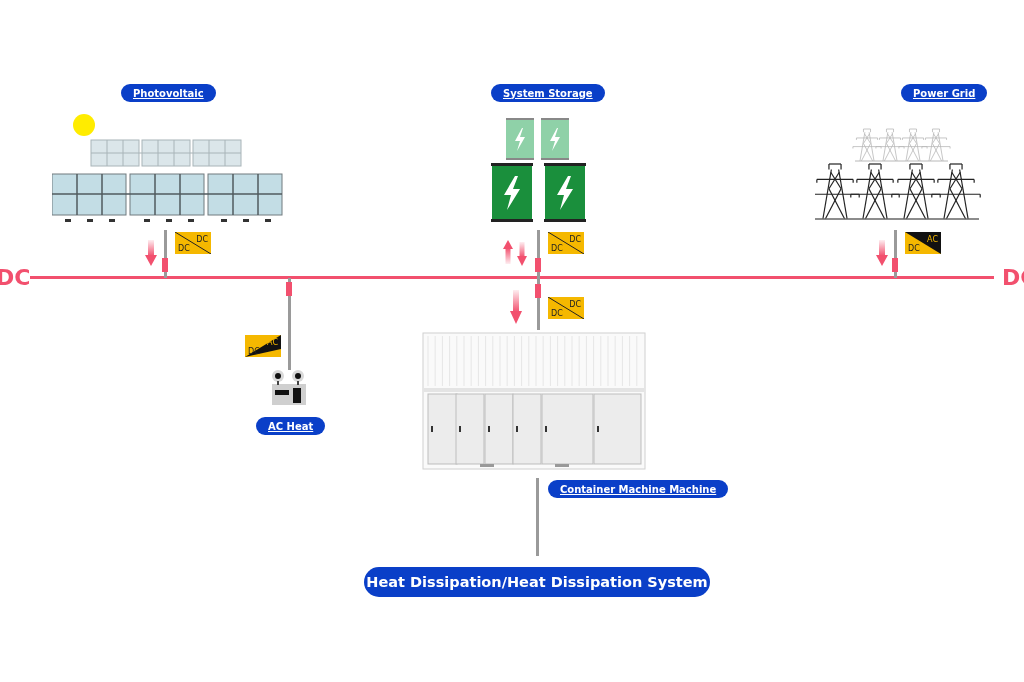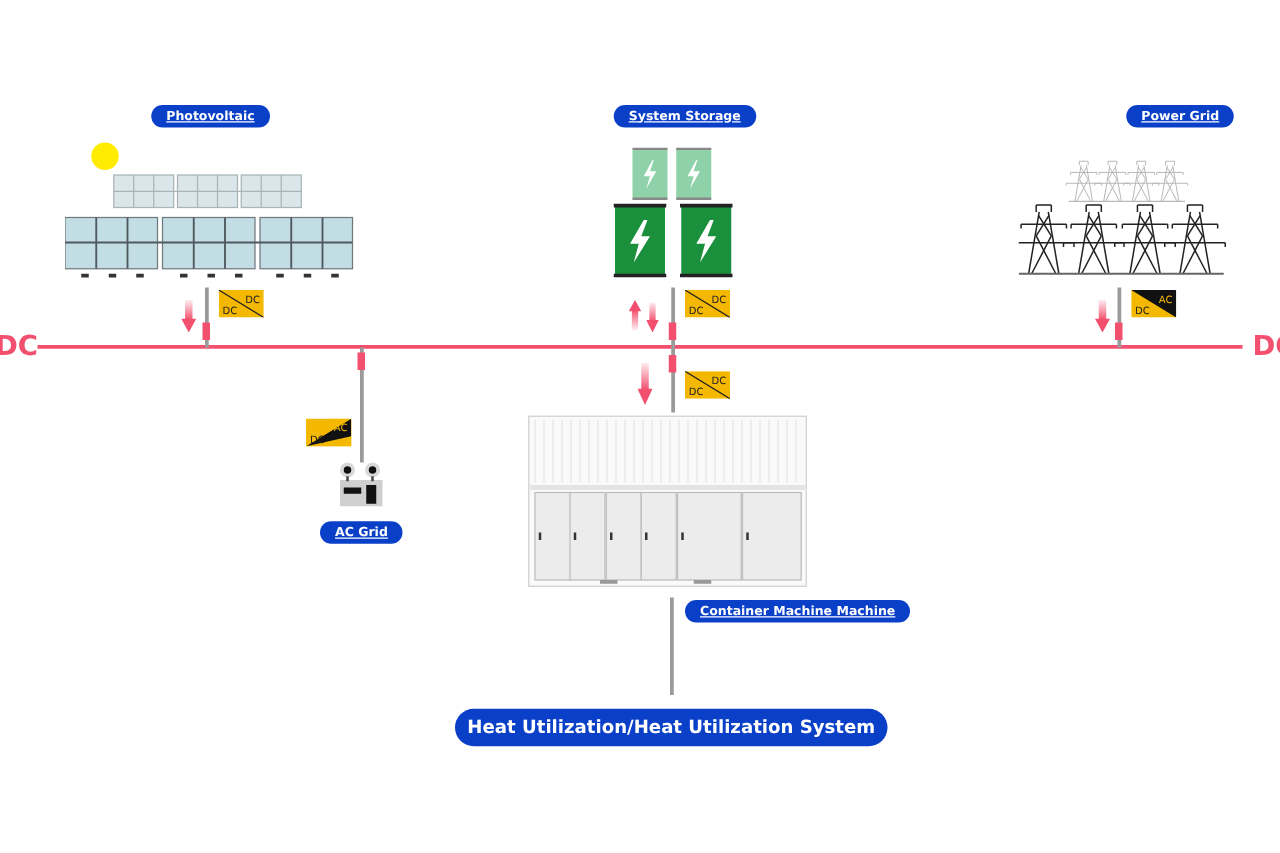--- a/index.html
+++ b/index.html
@@ -354,21 +354,21 @@
     <circle cx="8" cy="8" r="6" fill="#d8d8d8"></circle>
       <circle cx="8" cy="8" r="3" fill="#111"></circle>
     <circle cx="28" cy="8" r="6" fill="#d8d8d8"></circle>
       <circle cx="28" cy="8" r="3" fill="#111"></circle>
     <rect x="7" y="13" width="2" height="4" fill="#444"></rect>
       <rect x="27" y="13" width="2" height="4" fill="#444"></rect>
     <rect x="5" y="22" width="14" height="5" fill="#111"></rect>
     <rect x="23" y="20" width="8" height="15" fill="#111"></rect>
   </svg>
 </div>
-<div class="pill sm" style="left:256px;top:417px">AC Grid</div>
+<div class="pill sm" style="left:256px;top:417px">AC Heat</div>
 
 <div class="abs" style="left:422px;top:332px">
   <svg width="224" height="138" viewBox="0 0 224 138" id="container">
       <rect x="1" y="1" width="222" height="136" fill="#fafafa" stroke="#d0d0d0"></rect>
       <line x1="6" y1="4" x2="6" y2="54" stroke="#e6e6e6"></line>
       <line x1="13.2" y1="4" x2="13.2" y2="54" stroke="#e6e6e6"></line>
       <line x1="20.4" y1="4" x2="20.4" y2="54" stroke="#e6e6e6"></line>
       <line x1="27.6" y1="4" x2="27.6" y2="54" stroke="#e6e6e6"></line>
       <line x1="34.8" y1="4" x2="34.8" y2="54" stroke="#e6e6e6"></line>
       <line x1="42" y1="4" x2="42" y2="54" stroke="#e6e6e6"></line>
@@ -409,13 +409,13 @@
       <rect x="123" y="94" width="2" height="6" fill="#333"></rect>
       <rect x="172" y="62" width="47" height="70" fill="#ececec" stroke="#bdbdbd"></rect>
       <rect x="175" y="94" width="2" height="6" fill="#333"></rect>
       <rect x="58" y="132" width="14" height="3" fill="#999"></rect>
       <rect x="133" y="132" width="14" height="3" fill="#999"></rect>
     </svg>
 </div>
 <div class="vline" style="left:536px;top:478px;height:78px"></div>
 <div class="pill sm" style="left:548px;top:480px">Container Machine Machine</div>
 
-<div class="pill lg" style="left:364px;top:567px;width:310px">Heat Utilization/Heat Utilization System</div>
+<div class="pill lg" style="left:364px;top:567px;width:310px">Heat Dissipation/Heat Dissipation System</div>
 
 </body></html>

